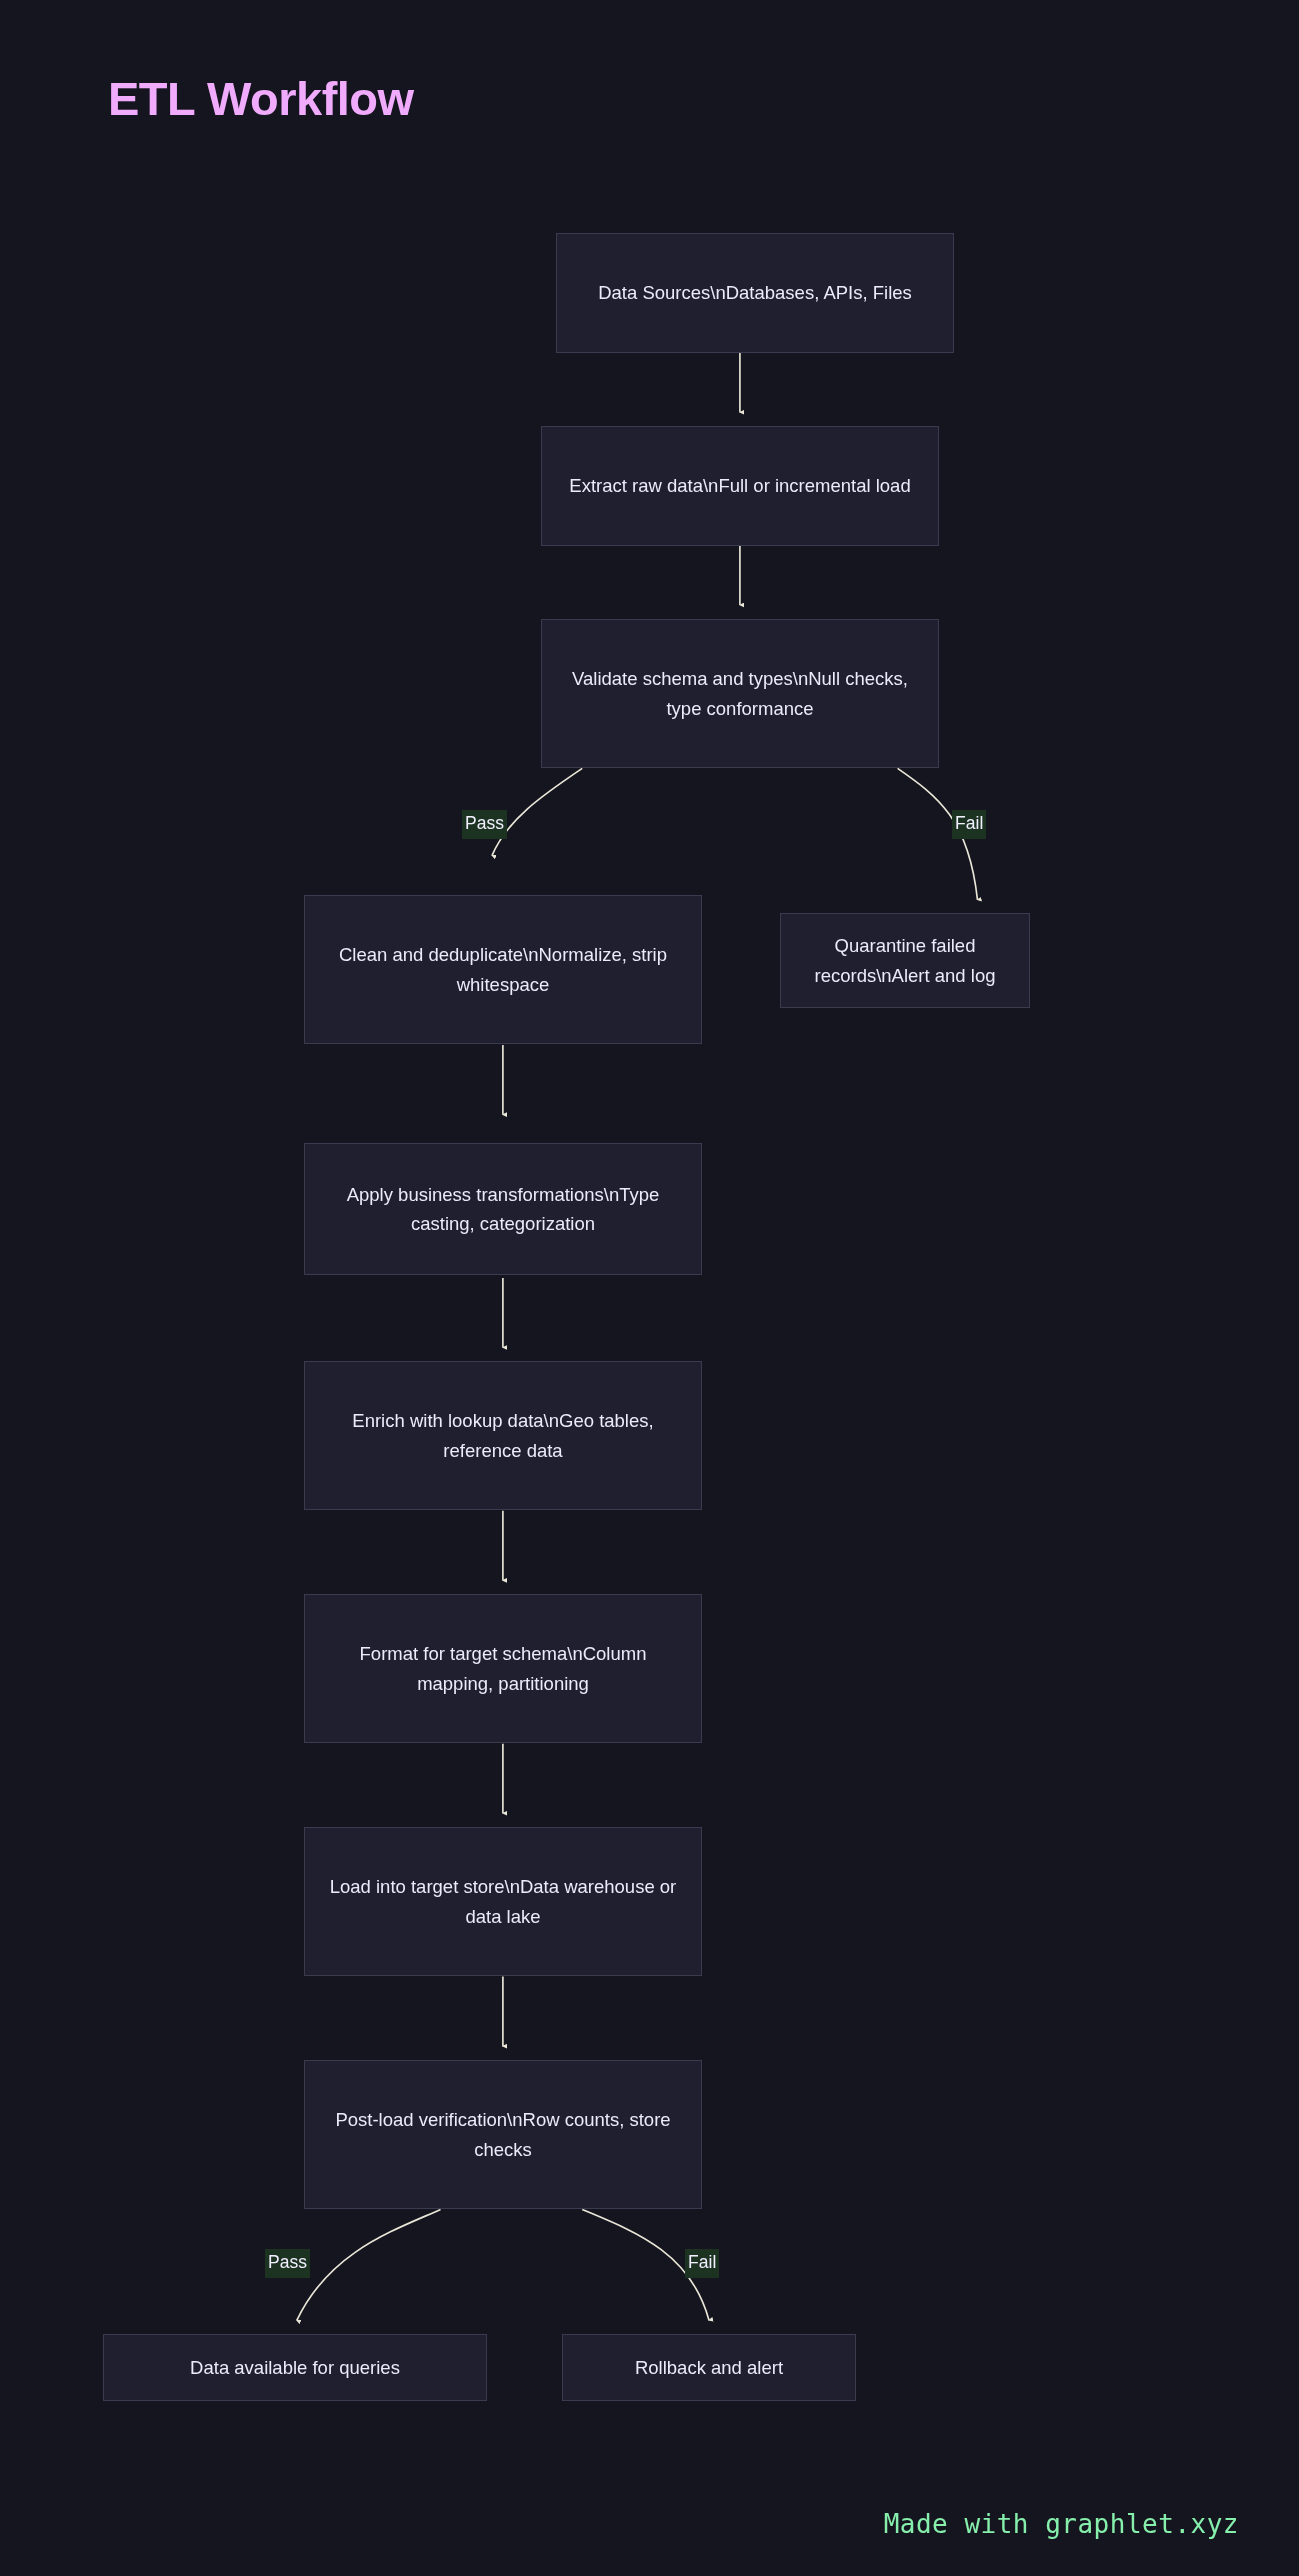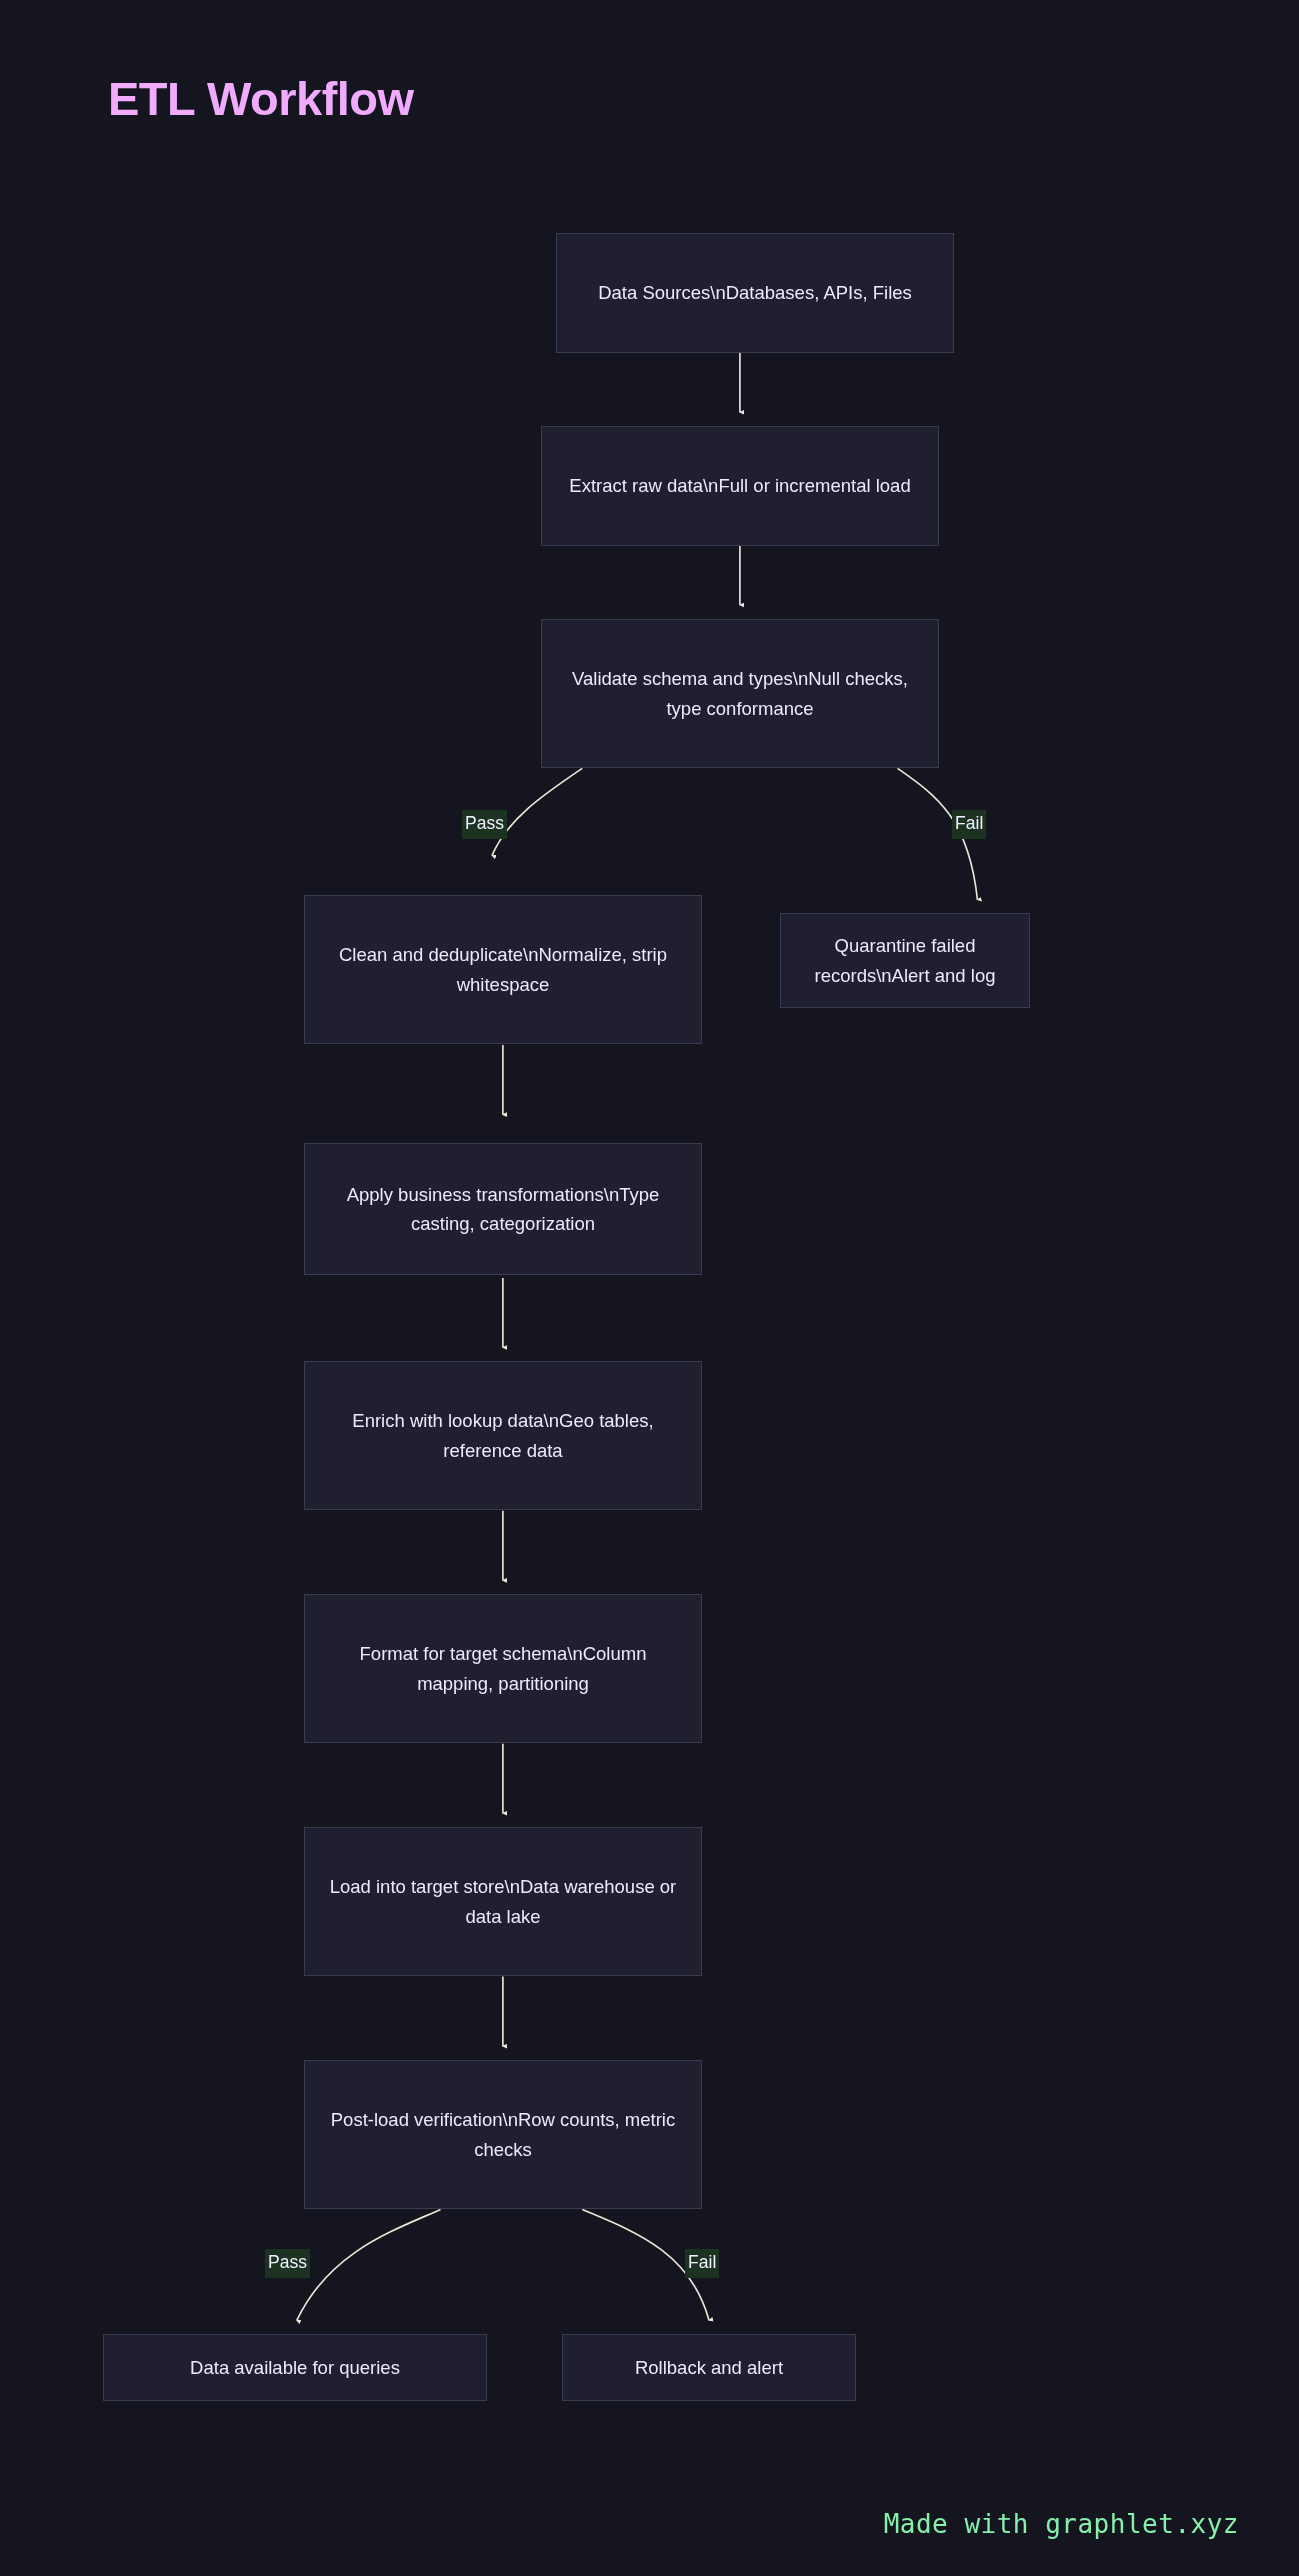--- a/index.html
+++ b/index.html
@@ -120,21 +120,21 @@
 
 <div class="node" style="left:304px; top:1594px; width:398px; height:149px;">
   <span class="node-label">Format for target schema\nColumn mapping, partitioning</span>
 </div>
 
 <div class="node" style="left:304px; top:1827px; width:398px; height:149px;">
   <span class="node-label">Load into target store\nData warehouse or data lake</span>
 </div>
 
 <div class="node" style="left:304px; top:2060px; width:398px; height:149px;">
-  <span class="node-label">Post-load verification\nRow counts, metric checks</span>
+  <span class="node-label">Post-load verification\nRow counts, store checks</span>
 </div>
 
 <div class="node" style="left:773px; top:913px; width:250px; height:95px;margin-left:7px;">
   <span class="node-label">Quarantine failed records\nAlert and log</span>
 </div>
 
 <div class="node" style="left:103px; top:2334px; width:384px; height:67px;">
   <span class="node-label">Data available for queries</span>
 </div>
 

